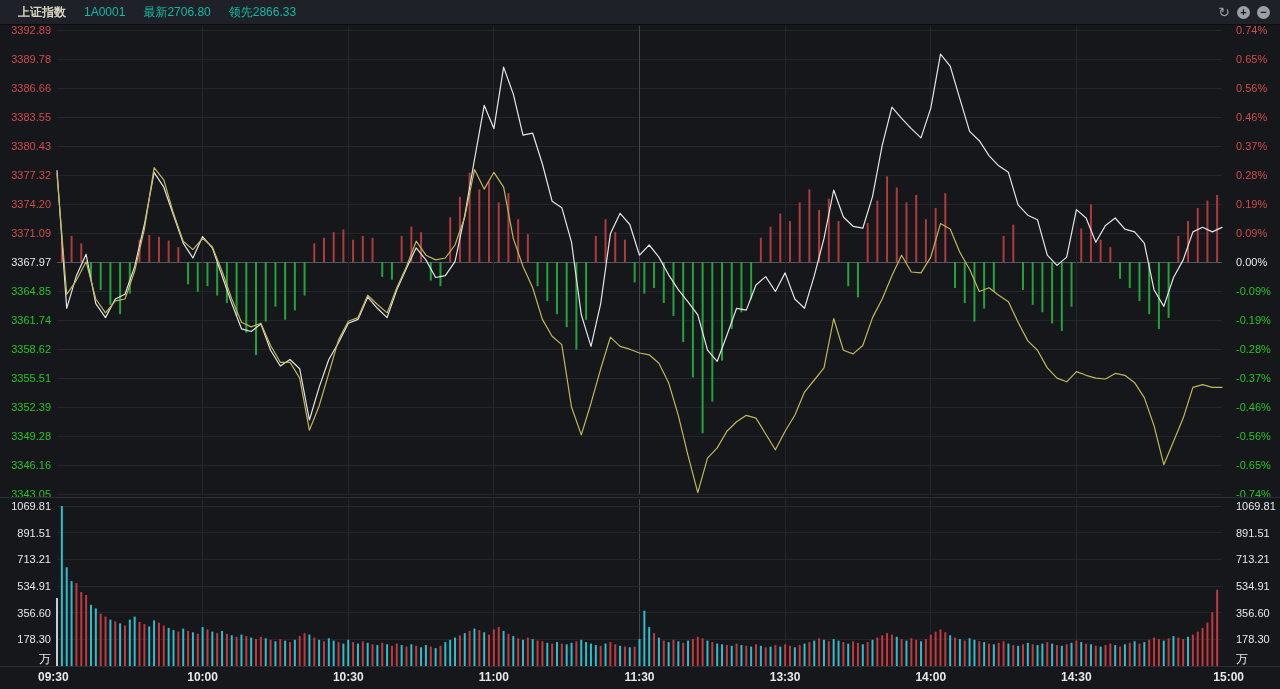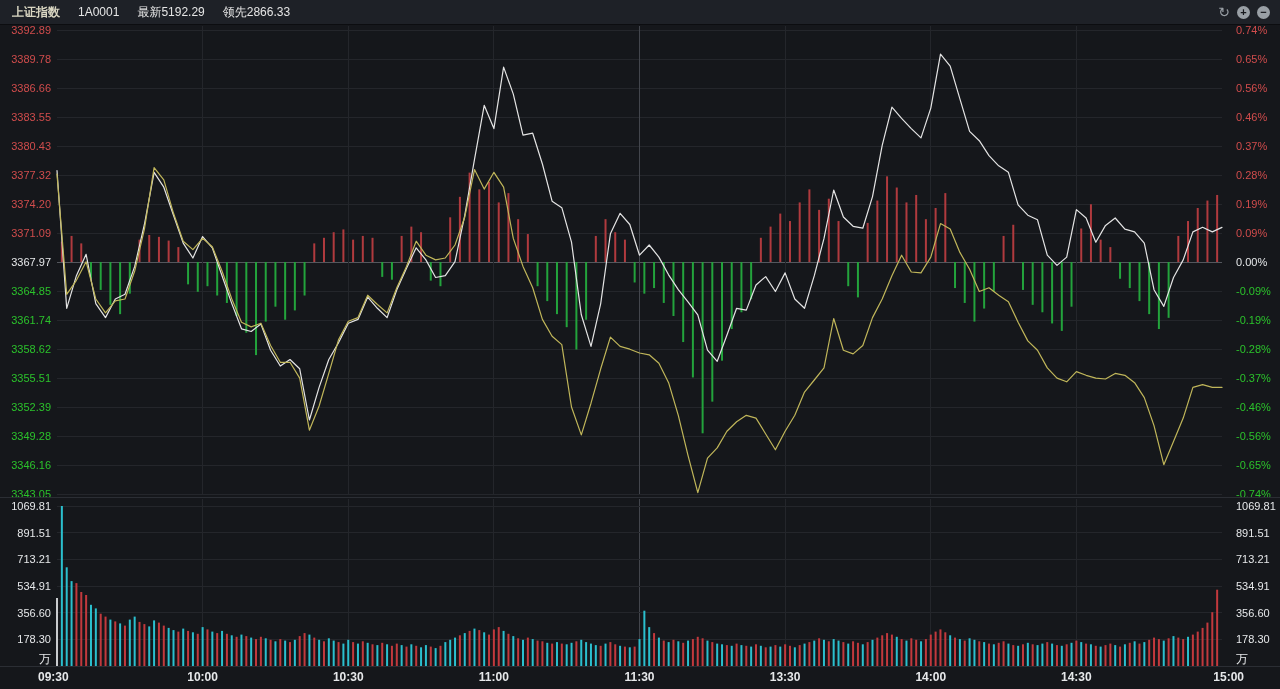--- a/index.html
+++ b/index.html
@@ -1,37 +1,37 @@
 <!DOCTYPE html>
 <html><head>
 <meta charset="utf-8">
 <style>
   html,body{margin:0;padding:0;background:#15171b;width:1280px;height:689px;overflow:hidden;
     font-family:"Liberation Sans","DejaVu Sans",sans-serif;}
   #stage{position:relative;width:1280px;height:689px;background:#15171b;}
   svg{position:absolute;left:0;top:0;}
   header{position:absolute;left:0;top:0;width:1280px;height:25px;background:#1e2127;
     border-bottom:1px solid #0c0d10;display:flex;align-items:center;gap:18px;
-    padding-left:12px;box-sizing:border-box;font-size:12px;z-index:5;}
+    padding-left:18px;box-sizing:border-box;font-size:12px;z-index:5;}
   .t-title{color:#d9d6c2;font-weight:bold;}
-  .t-val{color:#e5e5e5;}
+  .t-val{color:#14b8a6;}
   .hdr-icons{margin-left:auto;display:flex;align-items:center;gap:7px;padding-right:10px;}
   .refresh{color:#9aa0a6;font-size:14px;cursor:pointer;line-height:1;}
   .circ{width:13px;height:13px;border-radius:50%;background:#9aa0a6;color:#17191d;
     font-size:11px;font-weight:bold;display:flex;align-items:center;justify-content:center;
     line-height:1;cursor:pointer;}
 </style>
 </head>
 <body>
 
 <div id="stage">
   <header>
     <span class="t-title">上证指数</span>
     <span class="t-val">1A0001</span>
-    <span class="t-val"><span>最新</span><span>5192.29</span></span>
+    <span class="t-val"><span>最新</span><span>2706.80</span></span>
     <span class="t-val"><span>领先</span><span>2866.33</span></span>
     <div class="hdr-icons">
       <span class="refresh">↻</span>
       <span class="circ">+</span>
       <span class="circ">−</span>
     </div>
   </header>
   <svg id="chart" width="1280" height="689">
       <rect x="0" y="25" width="1280" height="664" fill="#15171b"></rect>
       <g>

